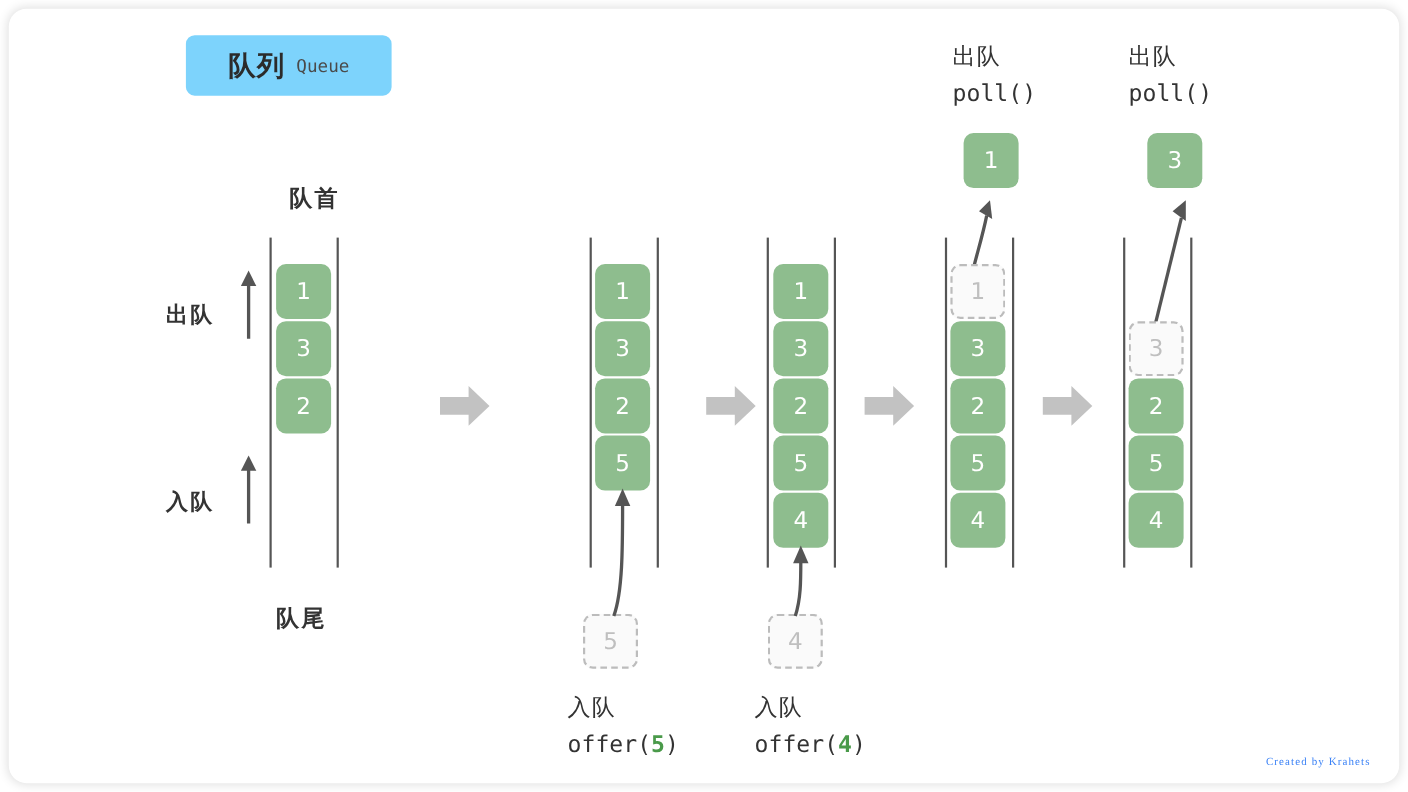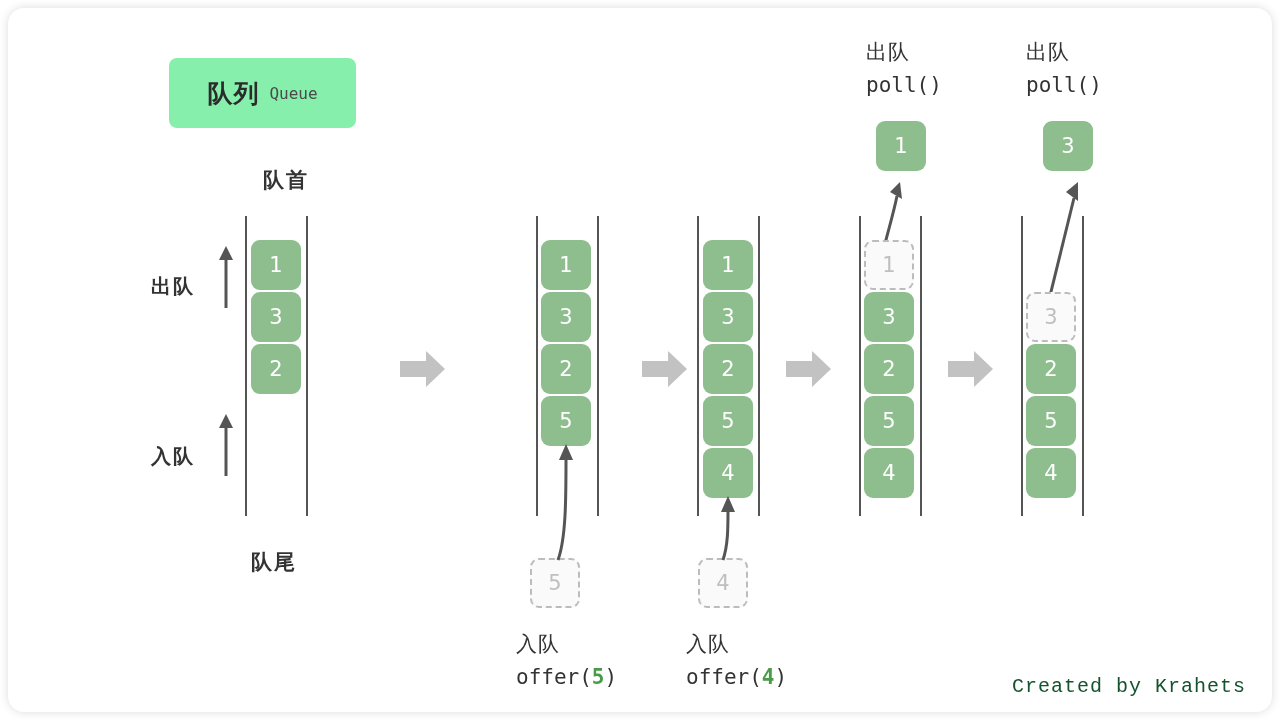--- a/index.html
+++ b/index.html
@@ -15,23 +15,23 @@
     width: 1264px; height: 704px;
     background: #ffffff;
     border-radius: 16px;
     box-shadow: 0 0 10px rgba(0,0,0,0.14);
     overflow: hidden;
   }
   .abs { position: absolute; }
 
   
   #title-chip {
-    left: 161px; top: 50px;
-    width: 187px; height: 70px;
-    background: #86efac;
+    left: 161px; top: 24px;
+    width: 187px; height: 55px;
+    background: #7dd3fc;
     border-radius: 8px;
     display: flex; align-items: center; justify-content: center;
     gap: 10px;
   }
   #title-chip .cn {
     font-size: 25px; font-weight: bold; color: #2b2b2b;
     letter-spacing: 1px;
   }
   #title-chip .en {
     font-size: 16px; color: #4a4a4a;
@@ -86,22 +86,22 @@
   .caption .cn { font-weight: normal; letter-spacing: 1px; }
   .caption .mono {
     font-family: "DejaVu Sans Mono", "Liberation Mono", monospace;
     font-size: 21px; color: #333333;
   }
   .caption .mono .num { color: #4a9a4a; font-weight: bold; }
 
   
   #watermark {
     right: 26px; bottom: 14px;
-    font-size: 20px; color: #14532d;
-    font-family: Liberation Mono, monospace;
+    font-size: 10px; color: #3b82f6;
+    font-family: Liberation Serif, serif;
     letter-spacing: 1px;
   }
 
   svg { display: block; overflow: visible; }
 </style>
 </head>
 <body>
 
 <div id="card">
 

